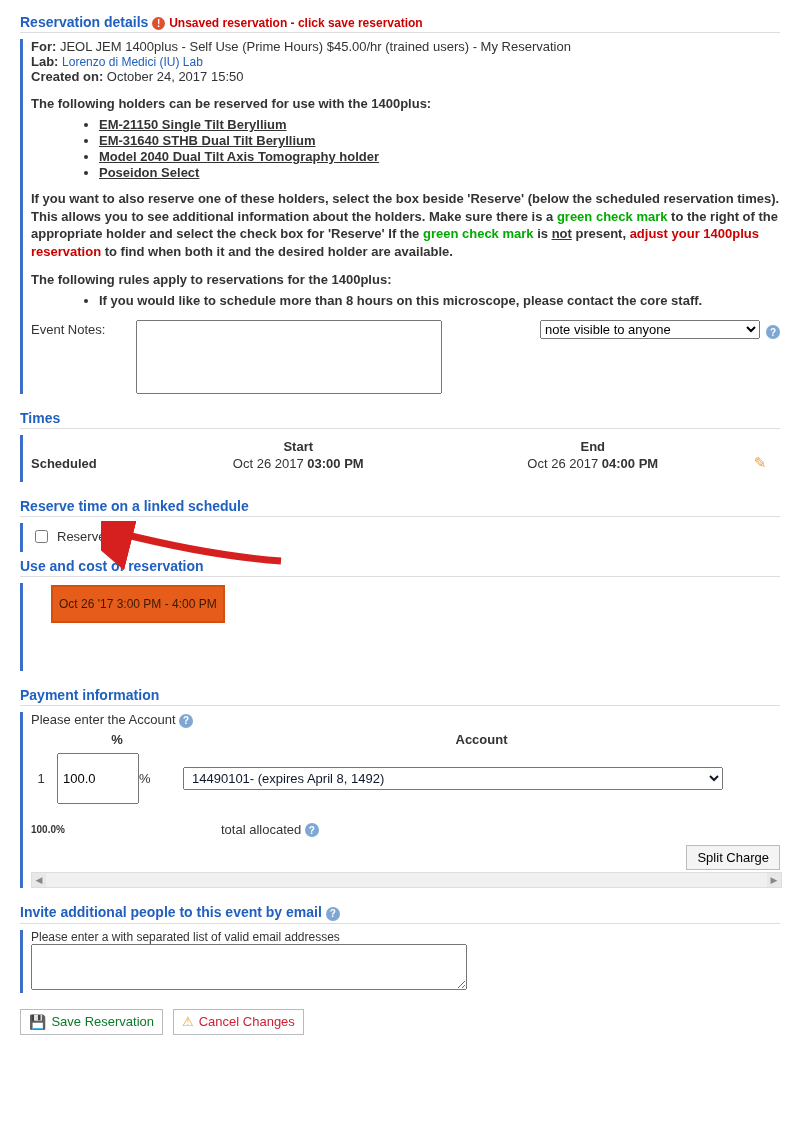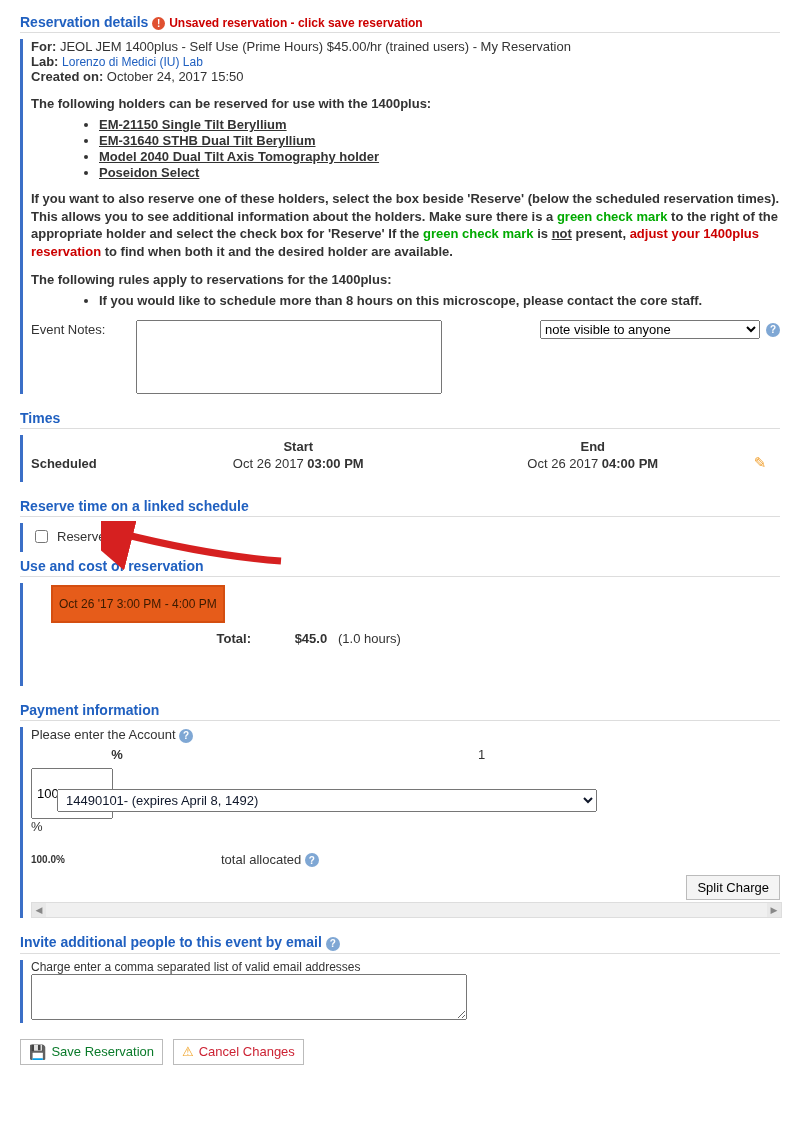--- a/index.html
+++ b/index.html
@@ -28,21 +28,21 @@
   }
   .warn { color: #c00; }
   .green { color: #0a0; }
   a.link { color: #2060c0; text-decoration: none; }
   .holders { margin: 6px 0 10px 28px; }
   .holders li { margin: 1px 0; text-decoration: underline; }
   textarea.notes { width: 300px; height: 68px; resize: none; font-family: inherit; font-size: 12px; }
   select { font-family: inherit; font-size: 13px; }
   .notes-row { display: flex; align-items: flex-start; gap: 10px; }
   .notes-row .label { width: 95px; padding-top: 2px; }
-  .notes-vis { margin-left: auto; display: flex; align-items: center; gap: 6px; }
+  .notes-vis { margin-left: auto; display: flex; align-items: flex-end; gap: 6px; }
   .times-grid { display: grid; grid-template-columns: 120px 1fr 1fr 40px; align-items: center; padding: 4px 0 10px; }
   .times-grid .head { font-weight: bold; text-align: center; }
   .times-grid .val { text-align: center; }
   .pencil { color: #f0a030; font-size: 15px; text-align: center; cursor: pointer; }
   .reserve-box { display: flex; align-items: center; gap: 6px; padding: 4px 0; }
   .orange-bar {
     background: #e65c1a;
     border: 2px solid #d44e10;
     display: inline-flex;
     align-items: center;
@@ -167,37 +167,33 @@
     <path d="M180,40 Q110,35 18,12" stroke="#d62020" stroke-width="7" fill="none" marker-end="url(#ah)"></path>
   </svg>
 </div>
 
 <div class="section-title">Use and cost of reservation</div>
 <div class="section-line"></div>
 <div class="left-bar" style="padding-bottom:40px;">
   <div class="orange-bar">
     <span class="time">Oct 26 '17 3:00 PM - 4:00 PM</span>
   </div>
-  <div class="total-row">
-    <span class="lbl">Total:</span>
-    <span class="bold">$45.0</span>
-    &nbsp;&nbsp;<span>(1.0 hours)</span>
-  </div>
 </div>
 
 <div class="section-title">Payment information</div>
 <div class="section-line"></div>
 <div class="left-bar">
   <div>
     <span>Please enter the Account</span>
     <span class="help-icon">?</span>
   </div>
   <div class="pay-grid" style="margin-top:4px;">
     <div></div>
     <div class="pay-head">%</div>
+    <div class="pay-head">Account</div>
     <div style="text-align:center;">1</div>
     <div><input class="pct" value="100.0" style=""><span>%</span></div>
     <div><select class="acct"><option>14490101- (expires April 8, 1492)</option></select></div>
   </div>
   <div class="alloc-row">
     <div class="pct">100.0%</div>
     <div class="txt">
       <span>total allocated</span>
       <span class="help-icon">?</span>
     </div>
@@ -207,21 +203,21 @@
   </div>
   <div class="hscroll"></div>
 </div>
 
 <div class="section-title">
   <span>Invite additional people to this event by email</span>
   <span class="help-icon">?</span>
 </div>
 <div class="section-line"></div>
 <div class="left-bar">
-  <div class="small">Charge enter a comma separated list of valid email addresses</div>
+  <div class="small">Please enter a with separated list of valid email addresses</div>
   <textarea class="emails" style=""></textarea>
 </div>
 
 <div class="btn-row">
   <button class="sq-btn save">
     <span class="disk-icon">💾</span>
     <span>Save Reservation</span>
   </button>
   <button class="sq-btn cancel">
     <span class="warn-tri">⚠</span>

